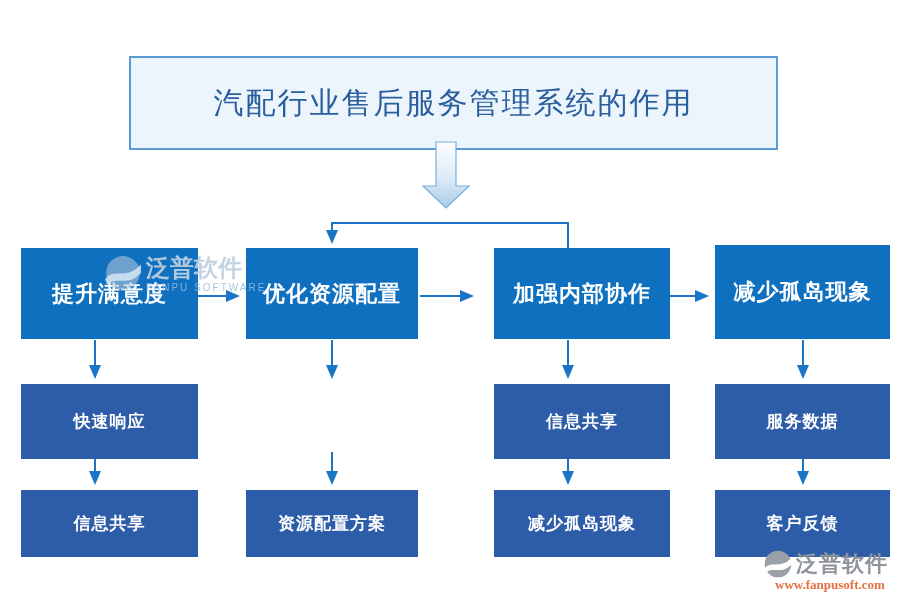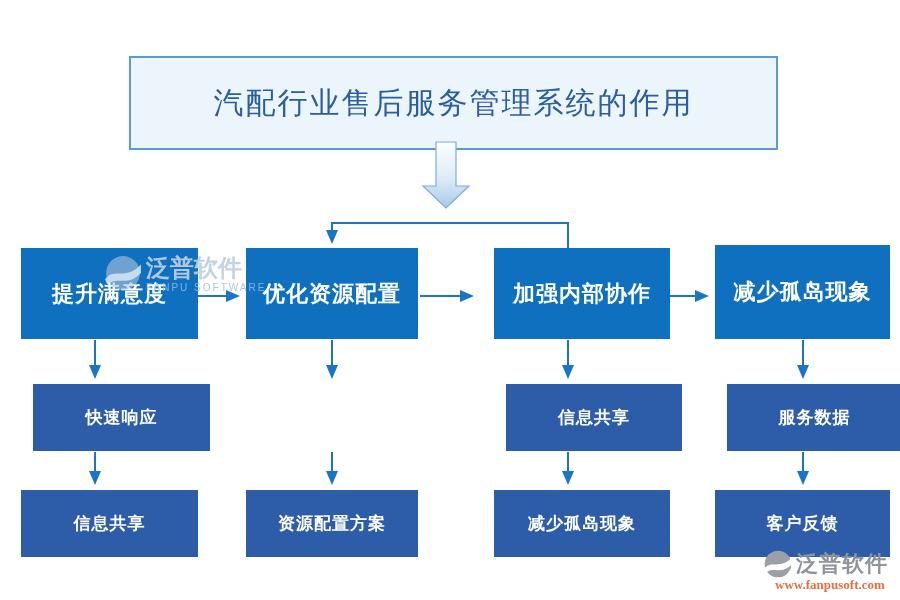--- a/index.html
+++ b/index.html
@@ -32,21 +32,21 @@
   .title-box span{
     color:var(--title_text,#2a5e9e);
     font-size:30px;letter-spacing:2px;
   }
   .node{
     position:absolute;
     display:flex;align-items:center;justify-content:center;
     color:#ffffff;font-weight:bold;text-align:center;
   }
   .row1{top:248px;height:91px;background:var(--node_primary,#0f70c0);font-size:22px;letter-spacing:1px;}
-  .row2{top:384px;height:67px;background:var(--node_secondary,#2d5ca8);font-size:17px;letter-spacing:1px;margin-left:12px;}
+  .row2{top:384px;height:75px;background:var(--node_secondary,#2d5ca8);font-size:17px;letter-spacing:1px;}
   .row3{top:490px;height:67px;background:var(--node_secondary,#2d5ca8);font-size:17px;letter-spacing:1px;}
   .col1{left:21px;width:177px;}
   .col2{left:246px;width:172px;}
   .col3{left:494px;width:176px;}
   .col4{left:715px;width:175px;}
   .row1.col4{top:245px;height:94px;}
   .connector-svg{
     position:absolute;left:0;top:0;width:900px;height:600px;
     pointer-events:none;
   }

